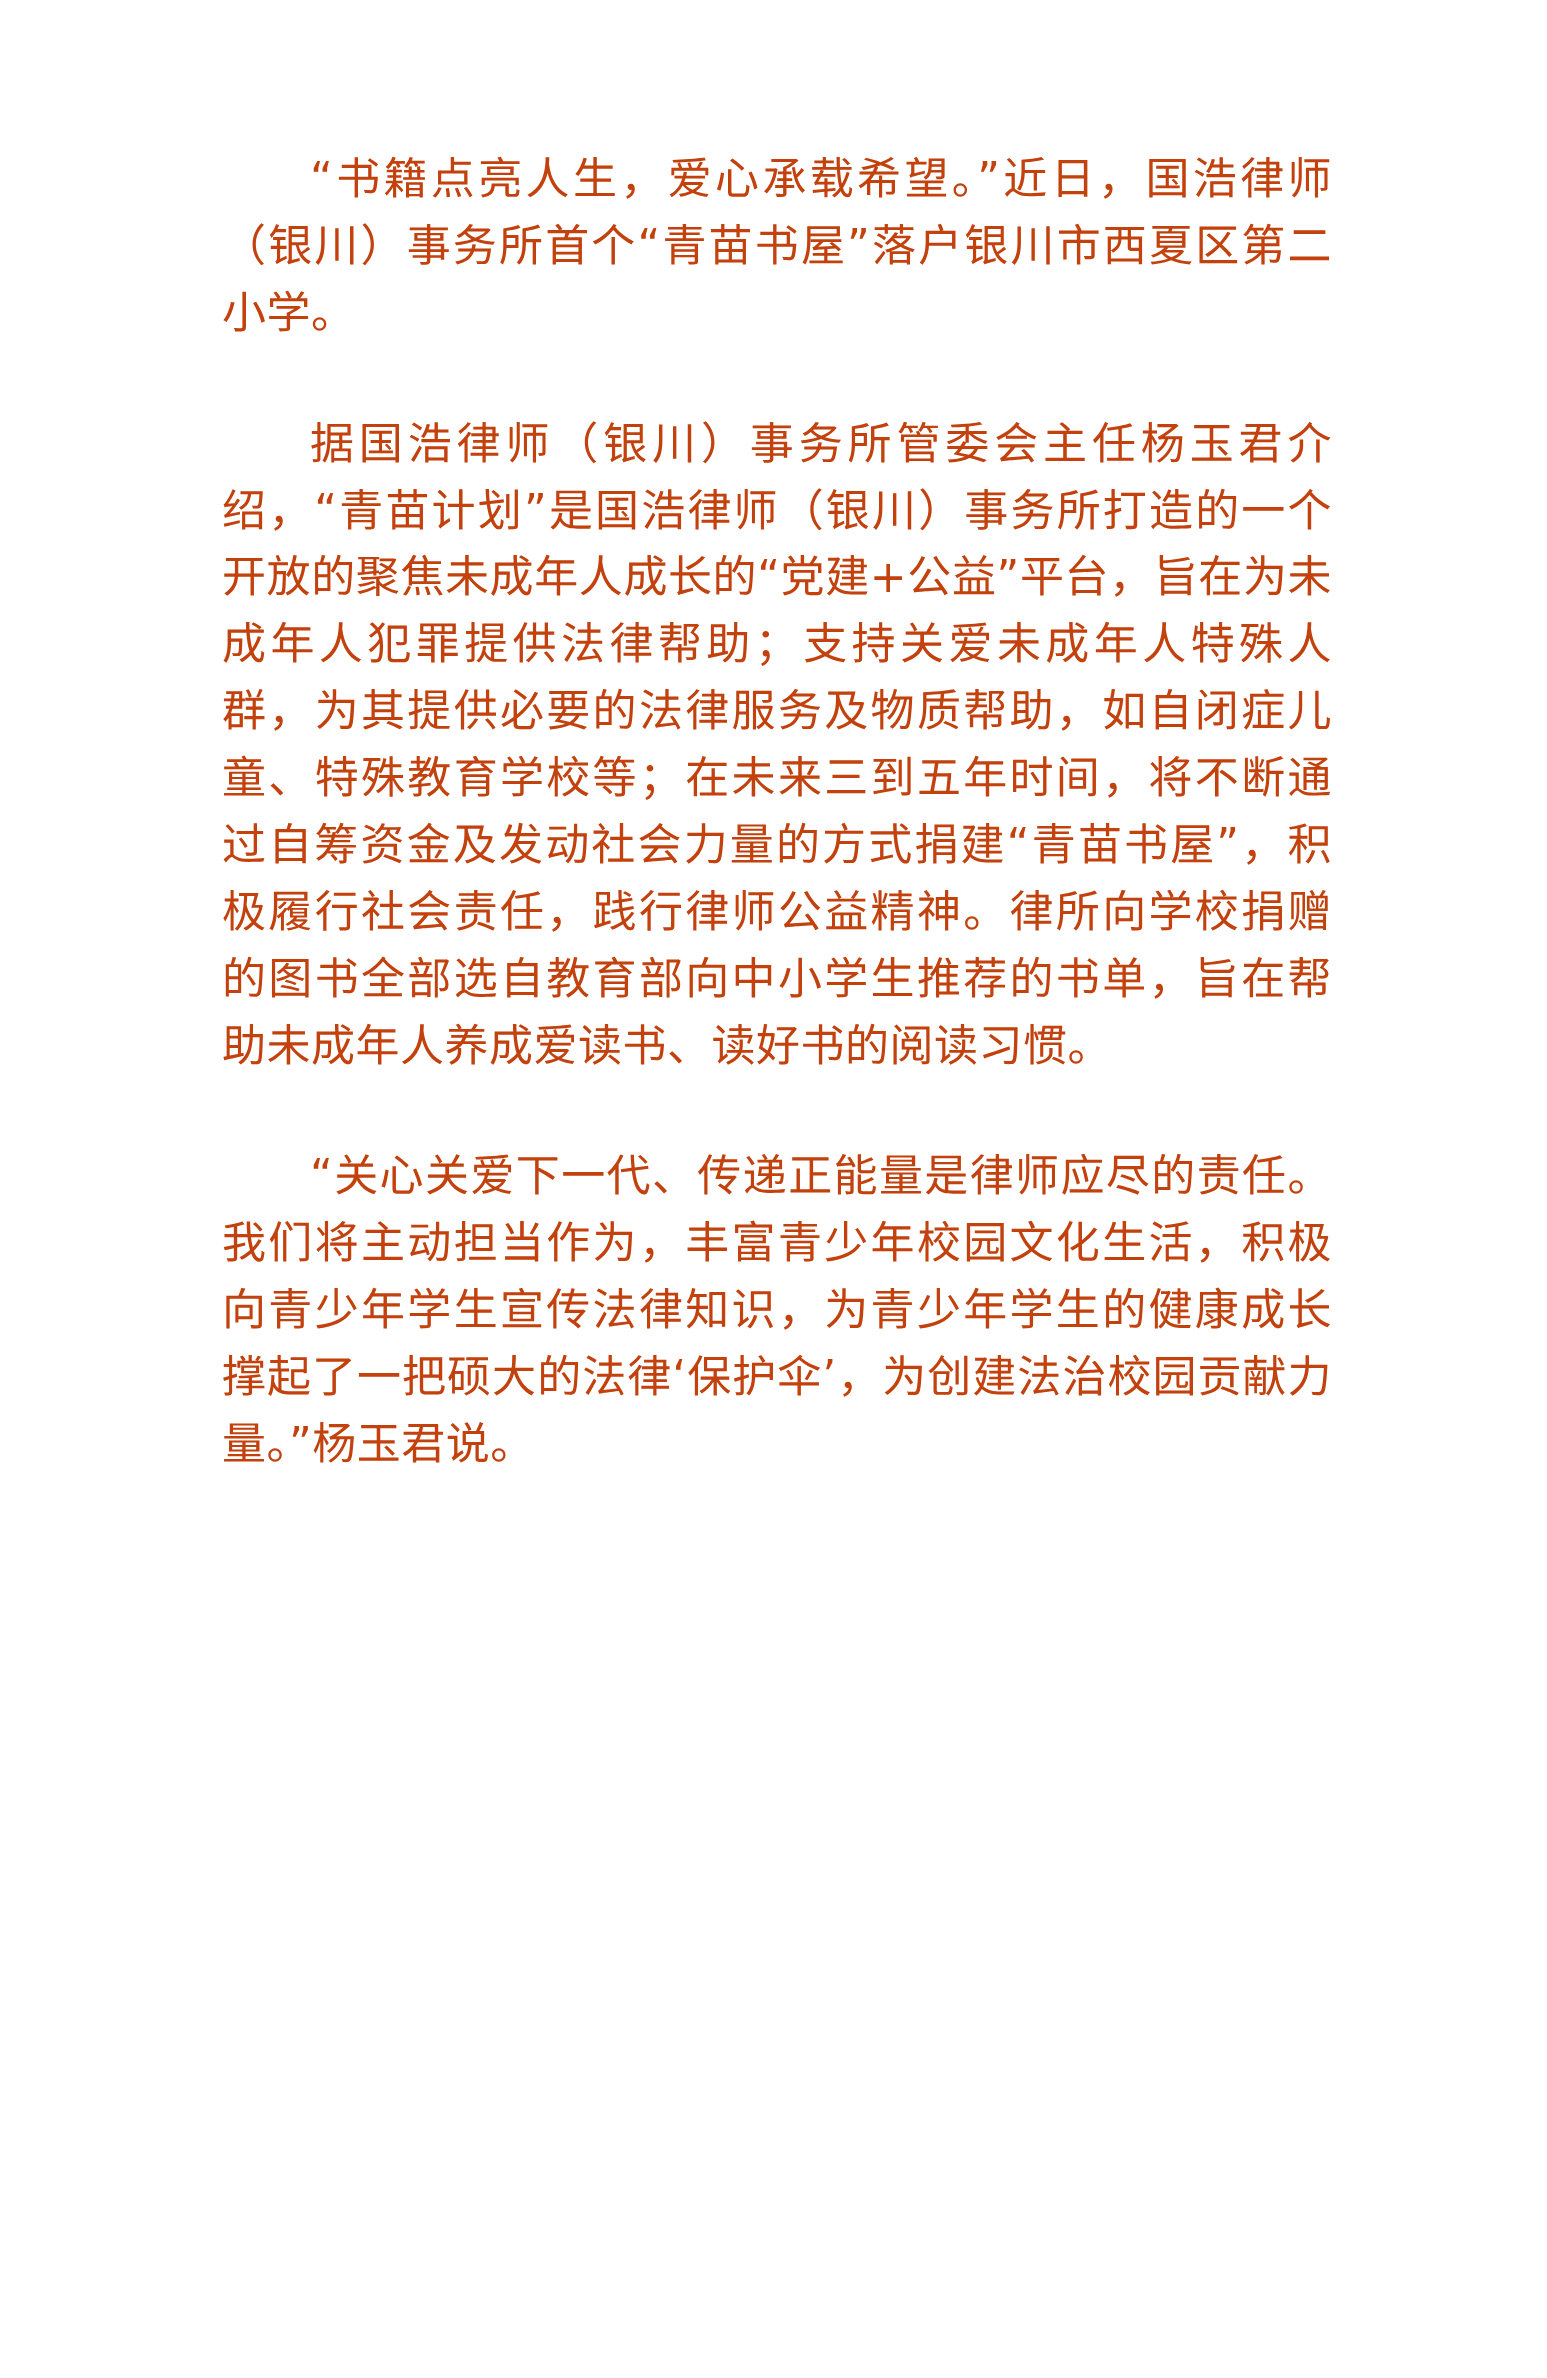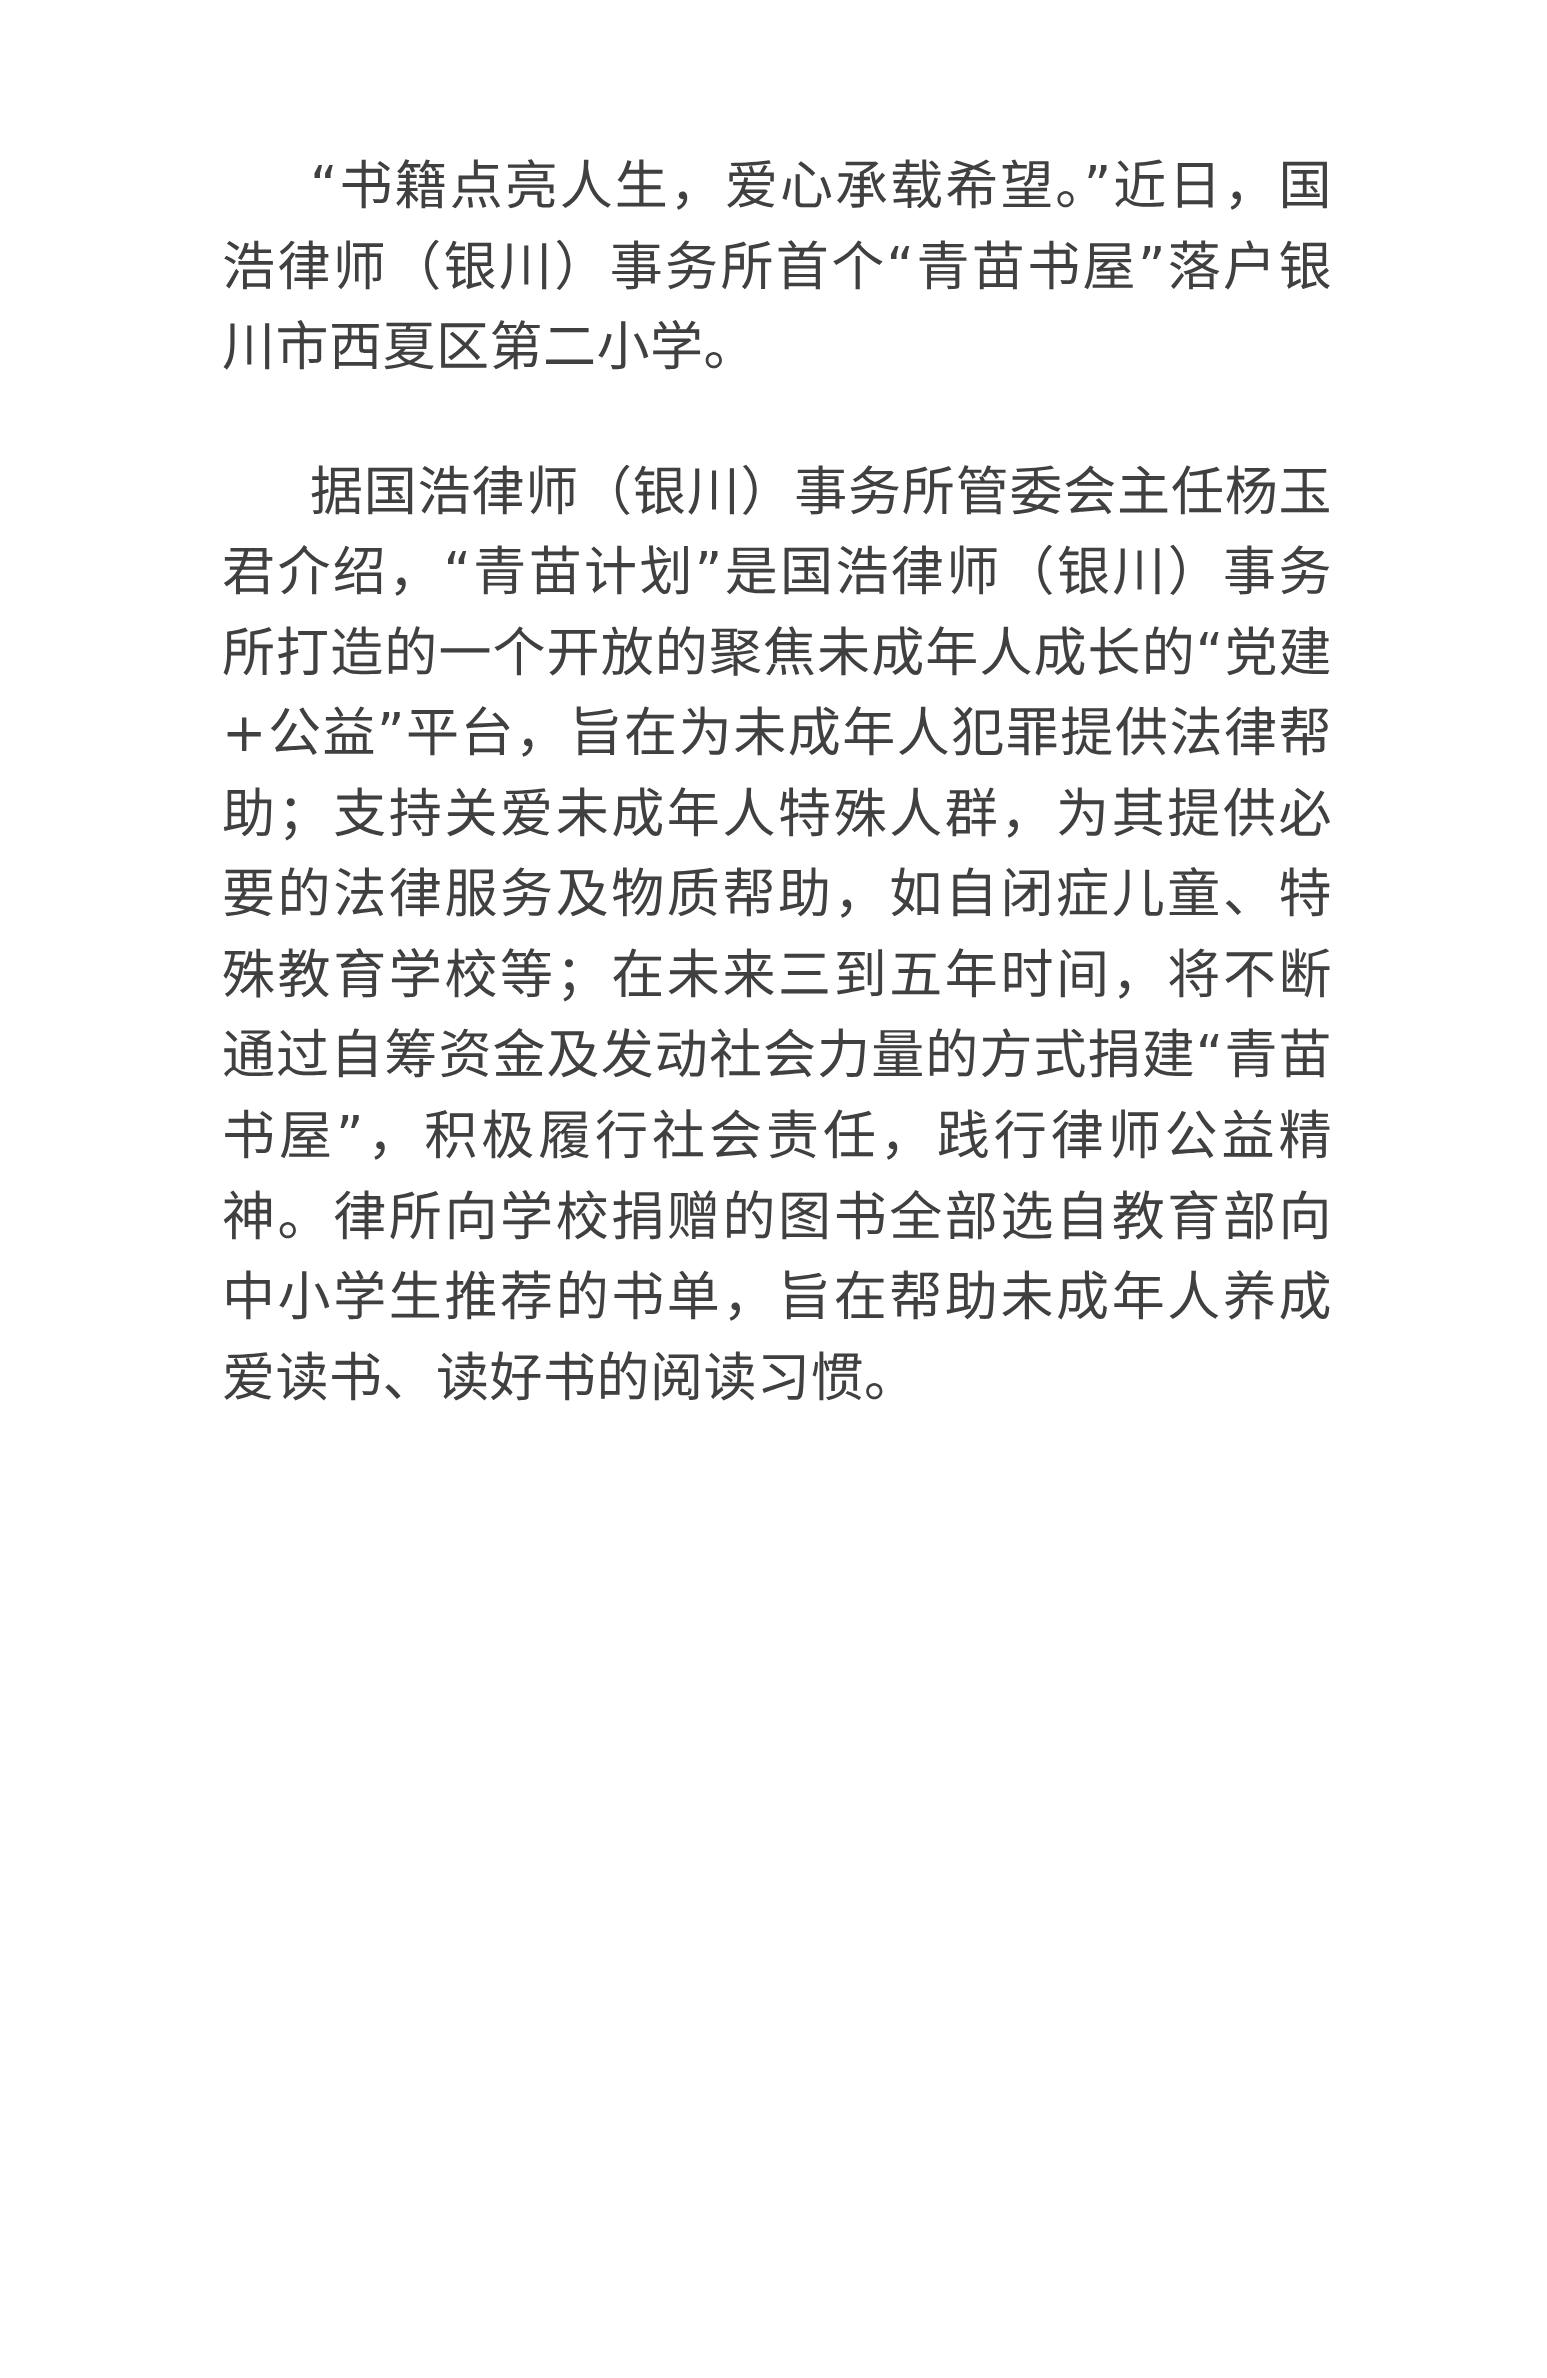--- a/index.html
+++ b/index.html
@@ -20,35 +20,36 @@
     overflow: hidden;
   }
   .doc-body {
     position: absolute;
     left: 222px;
     top: 146px;
     width: 1110px;
   }
   .para {
     margin: 0 0 64px 0;
-    font-size: 53px;
+    font-size: 44px;
     line-height: 1.52;
-    color: #404040;
+    color: #c2410c;
     text-align: justify;
     text-justify: inter-ideograph;
     letter-spacing: 0.5px;
     text-indent: 88px;
     font-weight: 500;
   }
   .para:last-child {
     margin-bottom: 0;
   }
 </style>
 </head>
 <body>
 
 <div class="page">
   <div class="doc-body">
     <p class="para">“书籍点亮人生，爱心承载希望。”近日，国浩律师（银川）事务所首个“青苗书屋”落户银川市西夏区第二小学。</p>
     <p class="para">据国浩律师（银川）事务所管委会主任杨玉君介绍，“青苗计划”是国浩律师（银川）事务所打造的一个开放的聚焦未成年人成长的“党建+公益”平台，旨在为未成年人犯罪提供法律帮助；支持关爱未成年人特殊人群，为其提供必要的法律服务及物质帮助，如自闭症儿童、特殊教育学校等；在未来三到五年时间，将不断通过自筹资金及发动社会力量的方式捐建“青苗书屋”，积极履行社会责任，践行律师公益精神。律所向学校捐赠的图书全部选自教育部向中小学生推荐的书单，旨在帮助未成年人养成爱读书、读好书的阅读习惯。</p>
+    <p class="para">“关心关爱下一代、传递正能量是律师应尽的责任。我们将主动担当作为，丰富青少年校园文化生活，积极向青少年学生宣传法律知识，为青少年学生的健康成长撑起了一把硕大的法律‘保护伞’，为创建法治校园贡献力量。”杨玉君说。</p>
   </div>
 </div>
 
 
 </body></html>

